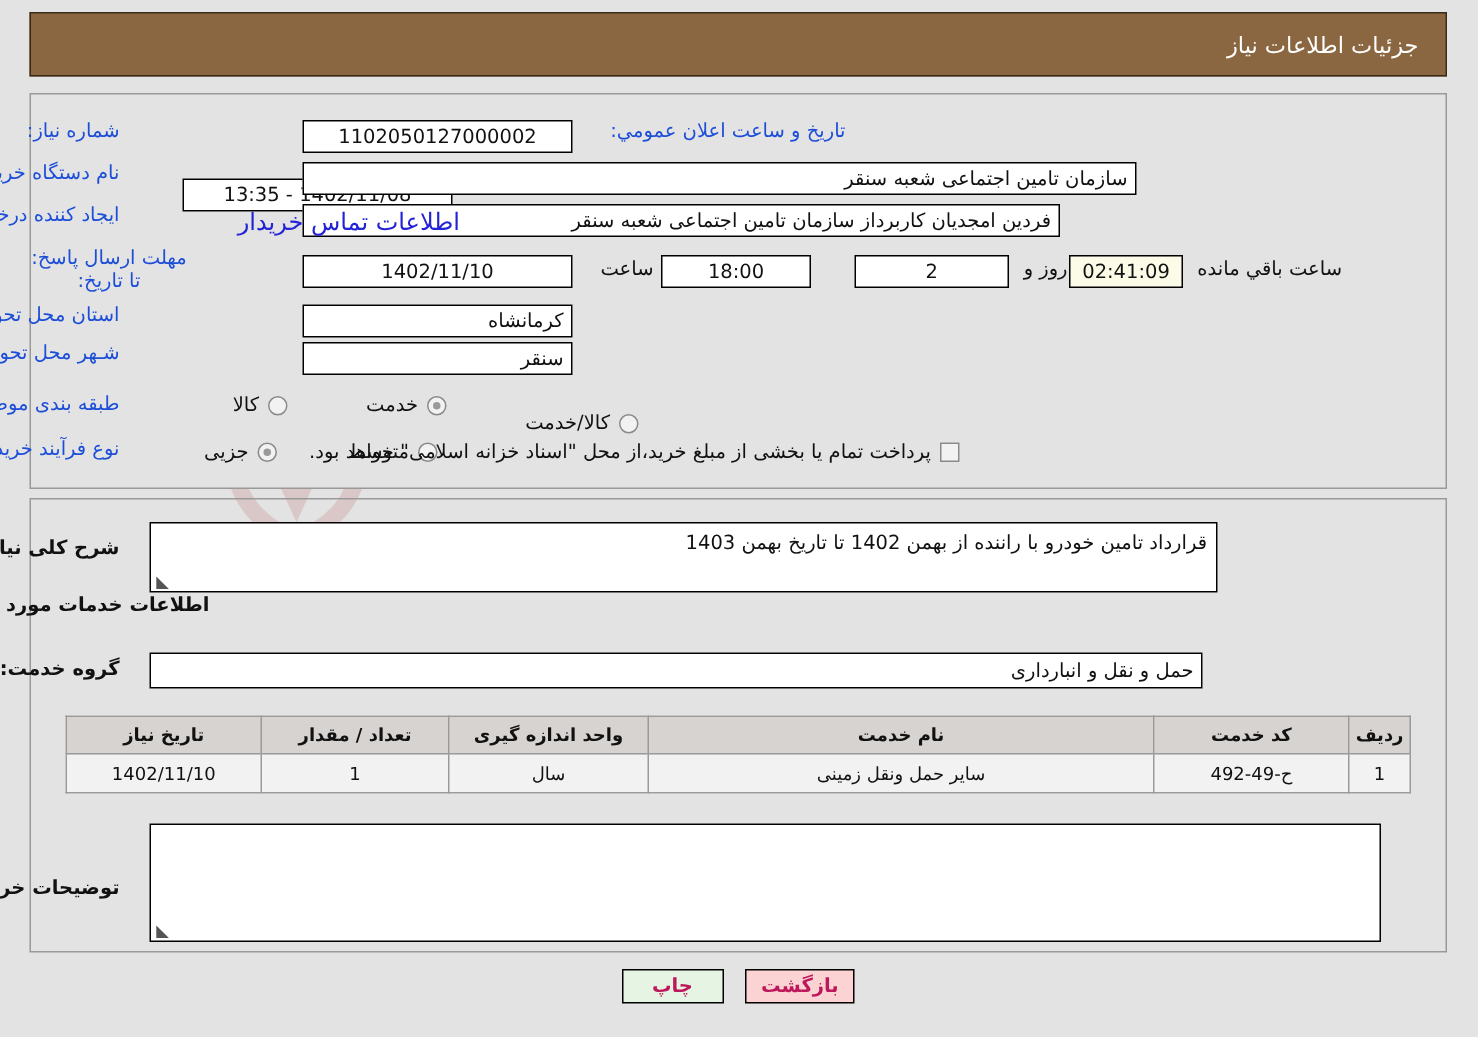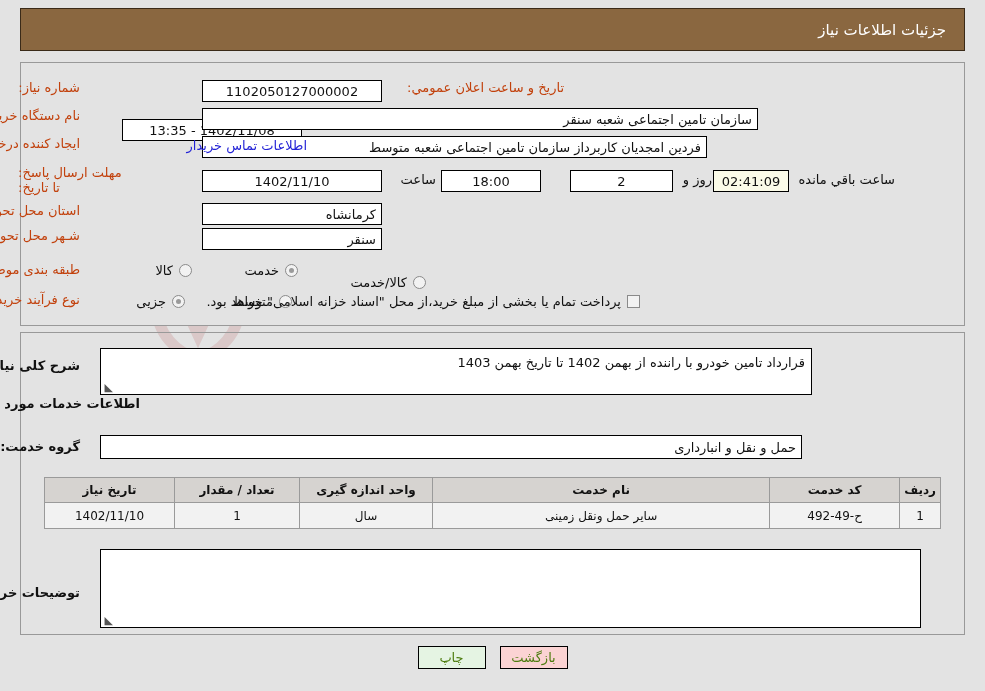--- a/index.html
+++ b/index.html
@@ -70,22 +70,22 @@
 
   
   .row {
     position: absolute;
     display: flex;
     align-items: center;
     white-space: nowrap;
   }
   .lbl {
     font-size: 13px;
-    color: #c2410c;
-    text-align: left;
+    color: #1d4ed8;
+    text-align: center;
     white-space: nowrap;
   }
   .lbl-2l { line-height: 15px; white-space: normal; }
 
   .fld {
     background: #ffffff;
     border: 1px solid #000;
     height: 22px;
     font-size: 13px;
     color: #111;
@@ -95,21 +95,21 @@
     overflow: hidden;
     white-space: nowrap;
     text-align: right;
     justify-content: flex-start;
   }
   .fld.center { justify-content: center; }
   .fld.cream { background: #fbfbe8; }
 
   .link {
     color: #2323d6;
-    font-size: 13px;
+    font-size: 16px;
     cursor: pointer;
     white-space: nowrap;
   }
   .plain {
     font-size: 13px;
     color: #111;
     white-space: nowrap;
   }
 
   
@@ -207,28 +207,29 @@
     left: 0; top: 646px;
     width: 985px;
     display: flex;
     justify-content: center;
     gap: 14px;
     z-index: 3;
   }
   .btn {
     border: 1px solid #000;
     font-size: 13px;
-    color: #4d7c0f;
+    color: #be185d;
     height: 23px;
     min-width: 68px;
     display: flex;
     align-items: center;
     justify-content: center;
     cursor: pointer;
     padding: 0 10px;
+    font-weight: bold;
   }
   .btn-print  { background: #e5f4e3; }
   .btn-back   { background: #fbd3d3; }
 </style>
 </head>
 <body>
 
 <div id="root">
 
   <div class="watermark">
@@ -256,21 +257,21 @@
   <div class="fld center" style="position:absolute; right:683px; top:80px; width:180px; z-index:4;margin-top:39px;">1402/11/08 - 13:35</div>
 
   <div class="row" style="right:905px; top:108px; z-index:4;">
     <span class="lbl">نام دستگاه خریدار:</span>
   </div>
   <div class="fld" style="position:absolute; right:227px; top:108px; width:556px; z-index:4;">سازمان تامین اجتماعی شعبه سنقر</div>
 
   <div class="row" style="right:905px; top:136px; z-index:4;">
     <span class="lbl">ایجاد کننده درخواست:</span>
   </div>
-  <div class="fld" style="position:absolute; right:278px; top:136px; width:505px; z-index:4;">فردین  امجدیان کاربرداز سازمان تامین اجتماعی شعبه متوسط</div>
+  <div class="fld" style="position:absolute; right:278px; top:136px; width:505px; z-index:4;">فردین  امجدیان کاربرداز سازمان تامین اجتماعی شعبه سنقر</div>
   <div class="link" style="position:absolute; right:678px; top:138px; z-index:4;">اطلاعات تماس خریدار</div>
 
   <div class="lbl lbl-2l" style="position:absolute; right:857px; top:165px; width:110px; z-index:4;">مهلت ارسال پاسخ: تا تاریخ:</div>
   <div class="fld center" style="position:absolute; right:603px; top:170px; width:180px; z-index:4;">1402/11/10</div>
   <div class="plain" style="position:absolute; right:549px; top:172px; z-index:4;">ساعت</div>
   <div class="fld center" style="position:absolute; right:444px; top:170px; width:100px; z-index:4;">18:00</div>
   <div class="fld center" style="position:absolute; right:312px; top:170px; width:103px; z-index:4;">2</div>
   <div class="plain" style="position:absolute; right:273px; top:172px; z-index:4;">روز و</div>
   <div class="fld cream center" style="position:absolute; right:196px; top:170px; width:76px; z-index:4;">02:41:09</div>
   <div class="plain" style="position:absolute; right:90px; top:172px; z-index:4;">ساعت باقي مانده</div>

